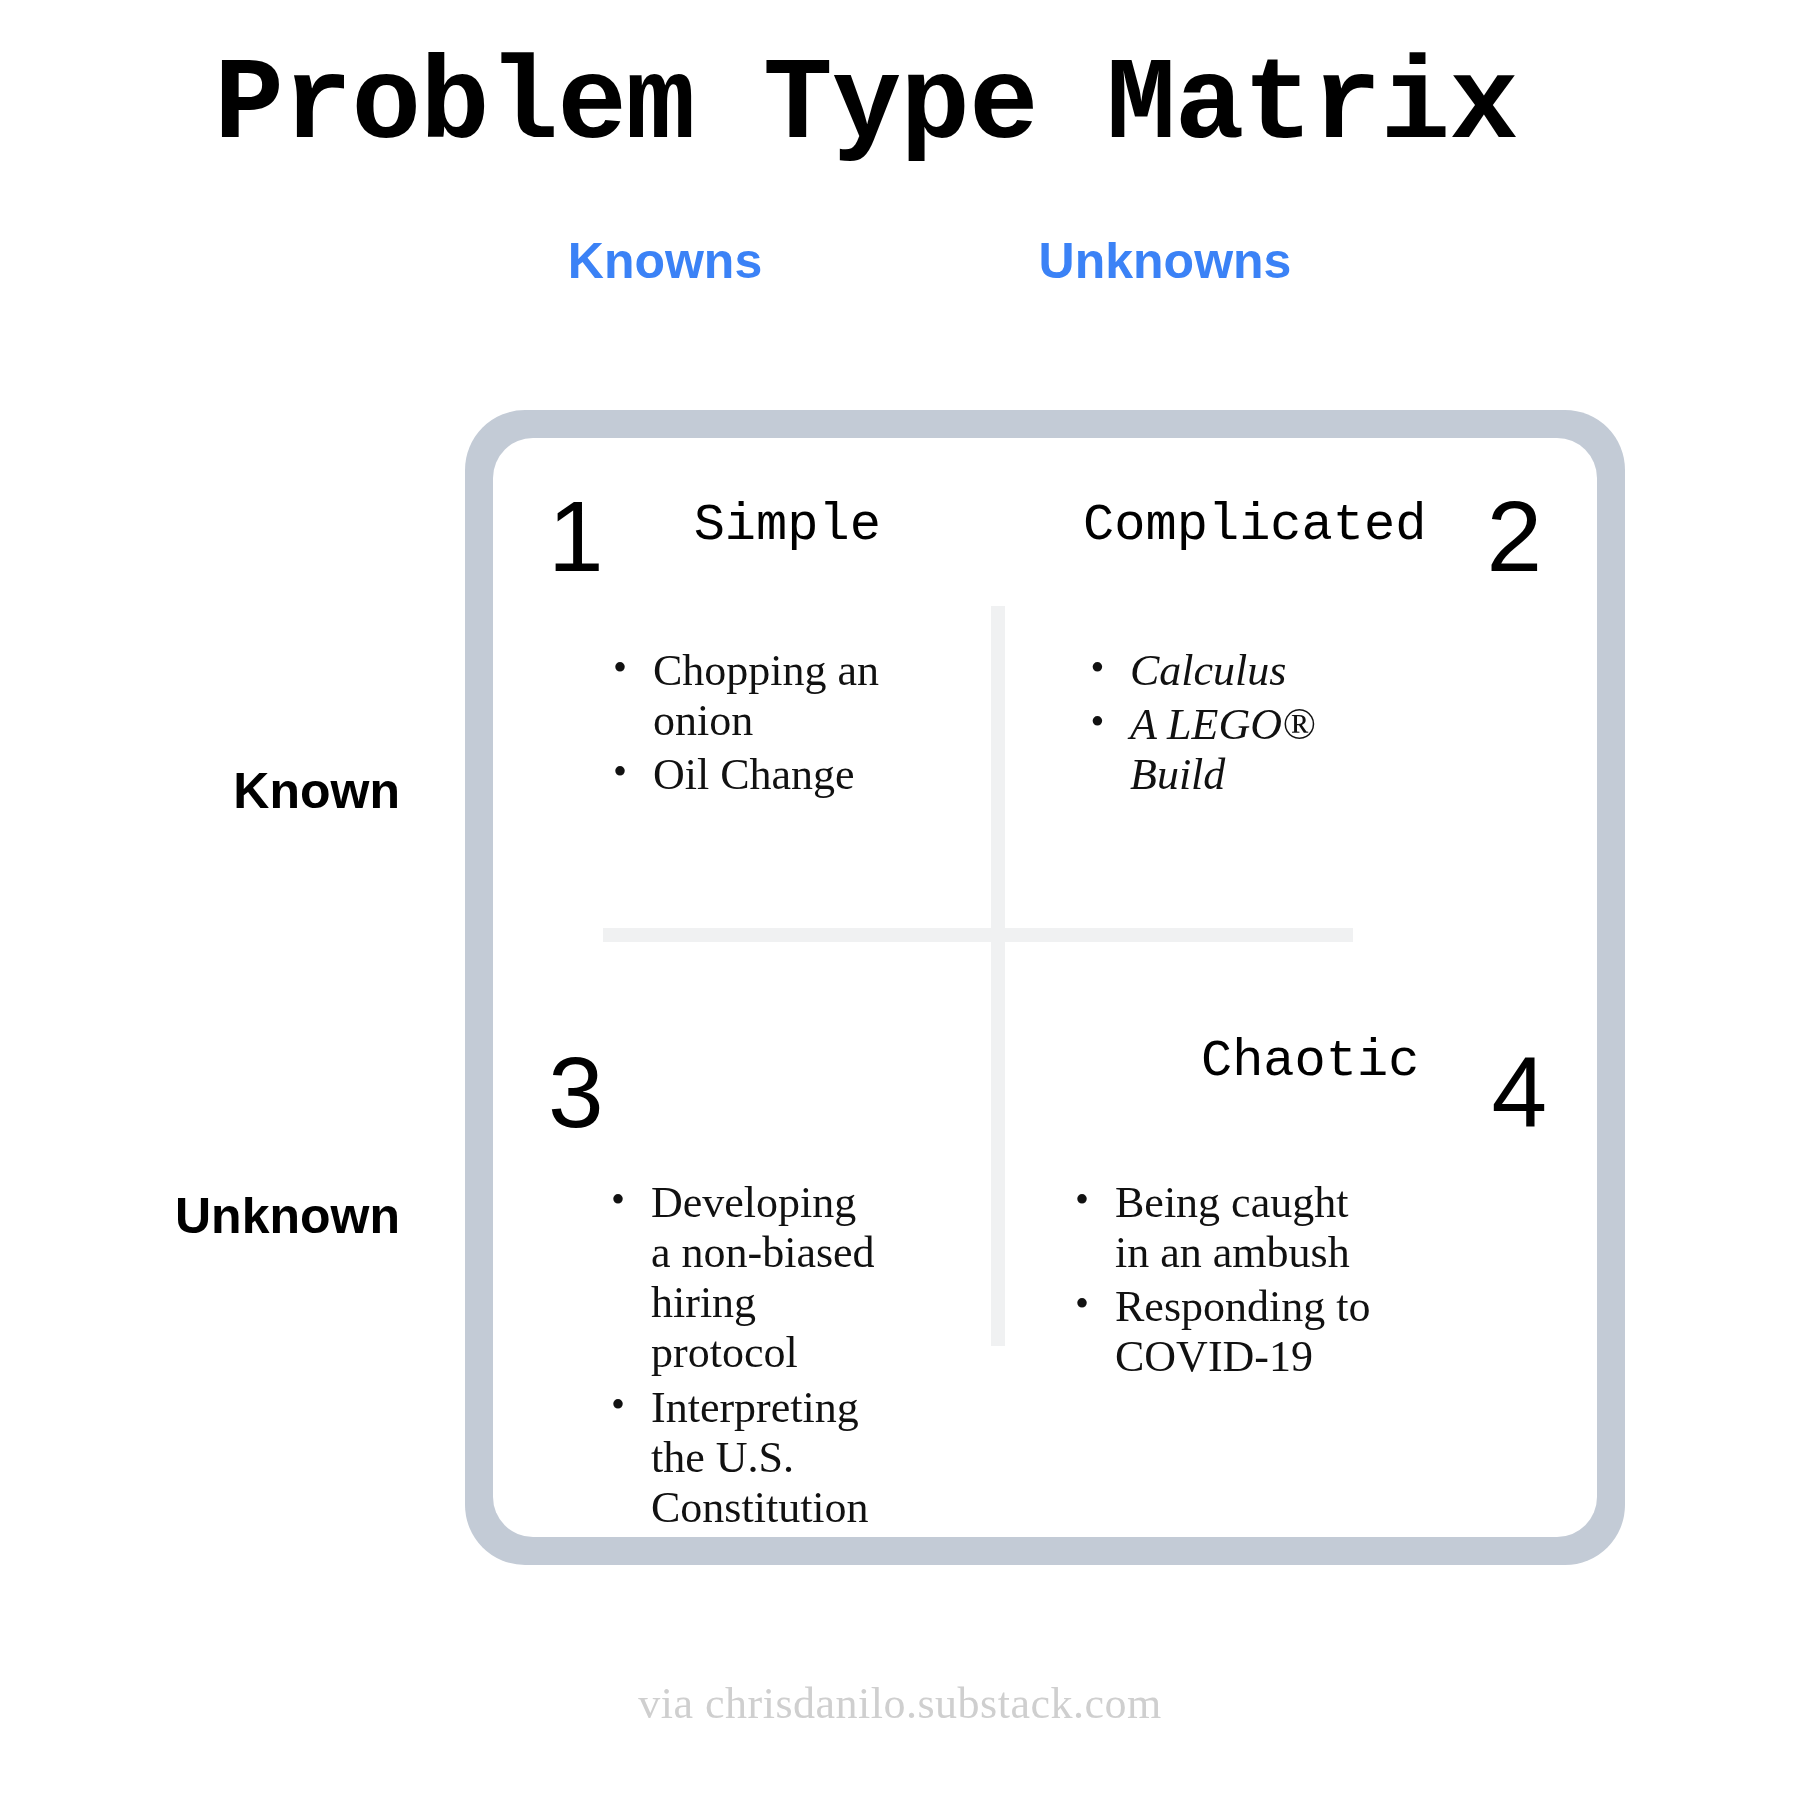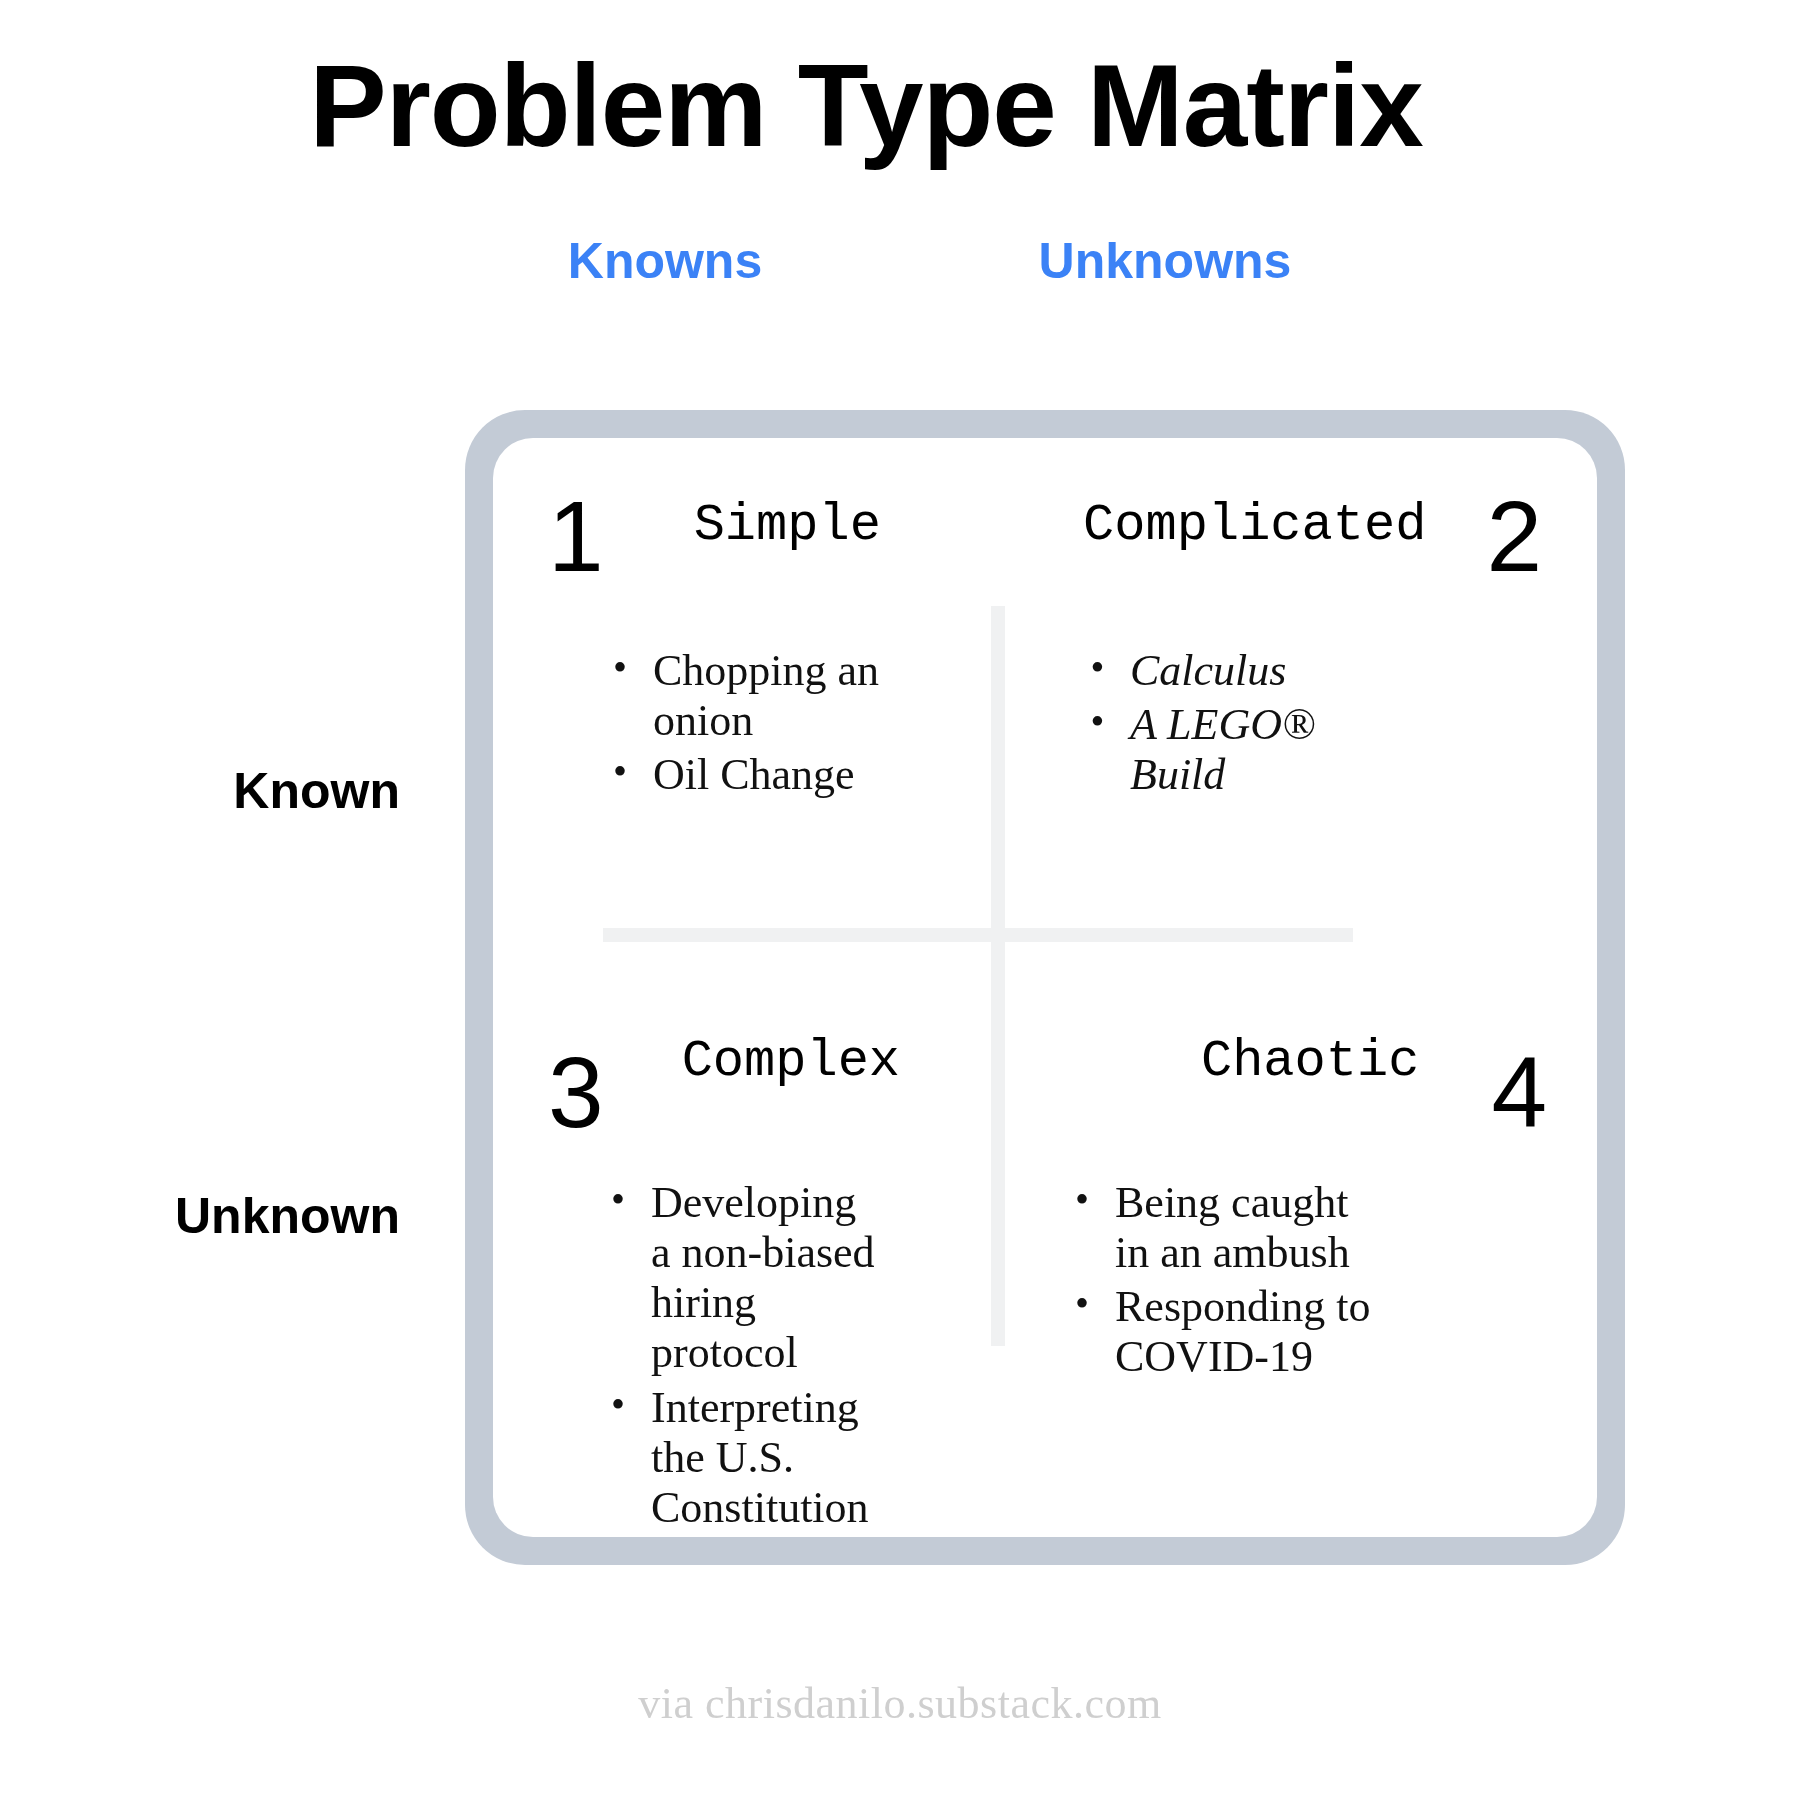--- a/index.html
+++ b/index.html
@@ -15,21 +15,21 @@
     position: relative;
   }
 
   
   .page-title {
     position: absolute;
     top: 40px;
     left: 0;
     width: 1732px;
     text-align: center;
-    font-family: Liberation Sans, sans-serif;
+    font-family: Liberation Mono, monospace;
     font-weight: bold;
     font-size: 116px;
     letter-spacing: -1px;
     color: #000000;
     line-height: 1.15;
   }
 
   
   .col-headers {
     position: absolute;
@@ -232,21 +232,20 @@
         </div>
         <ul class="q-list">
           <li>Calculus</li>
           <li>A LEGO® Build</li>
         </ul>
       </div>
 
       <div class="quadrant q3">
         <div class="q-head">
           <span class="q-num">3</span>
-          <span class="q-title">Complex</span>
         </div>
         <ul class="q-list">
           <li>Developing a non-biased hiring protocol</li>
           <li>Interpreting the U.S. Constitution</li>
         </ul>
       </div>
 
       <div class="quadrant q4">
         <div class="q-head">
           <span class="q-title">Chaotic</span>

